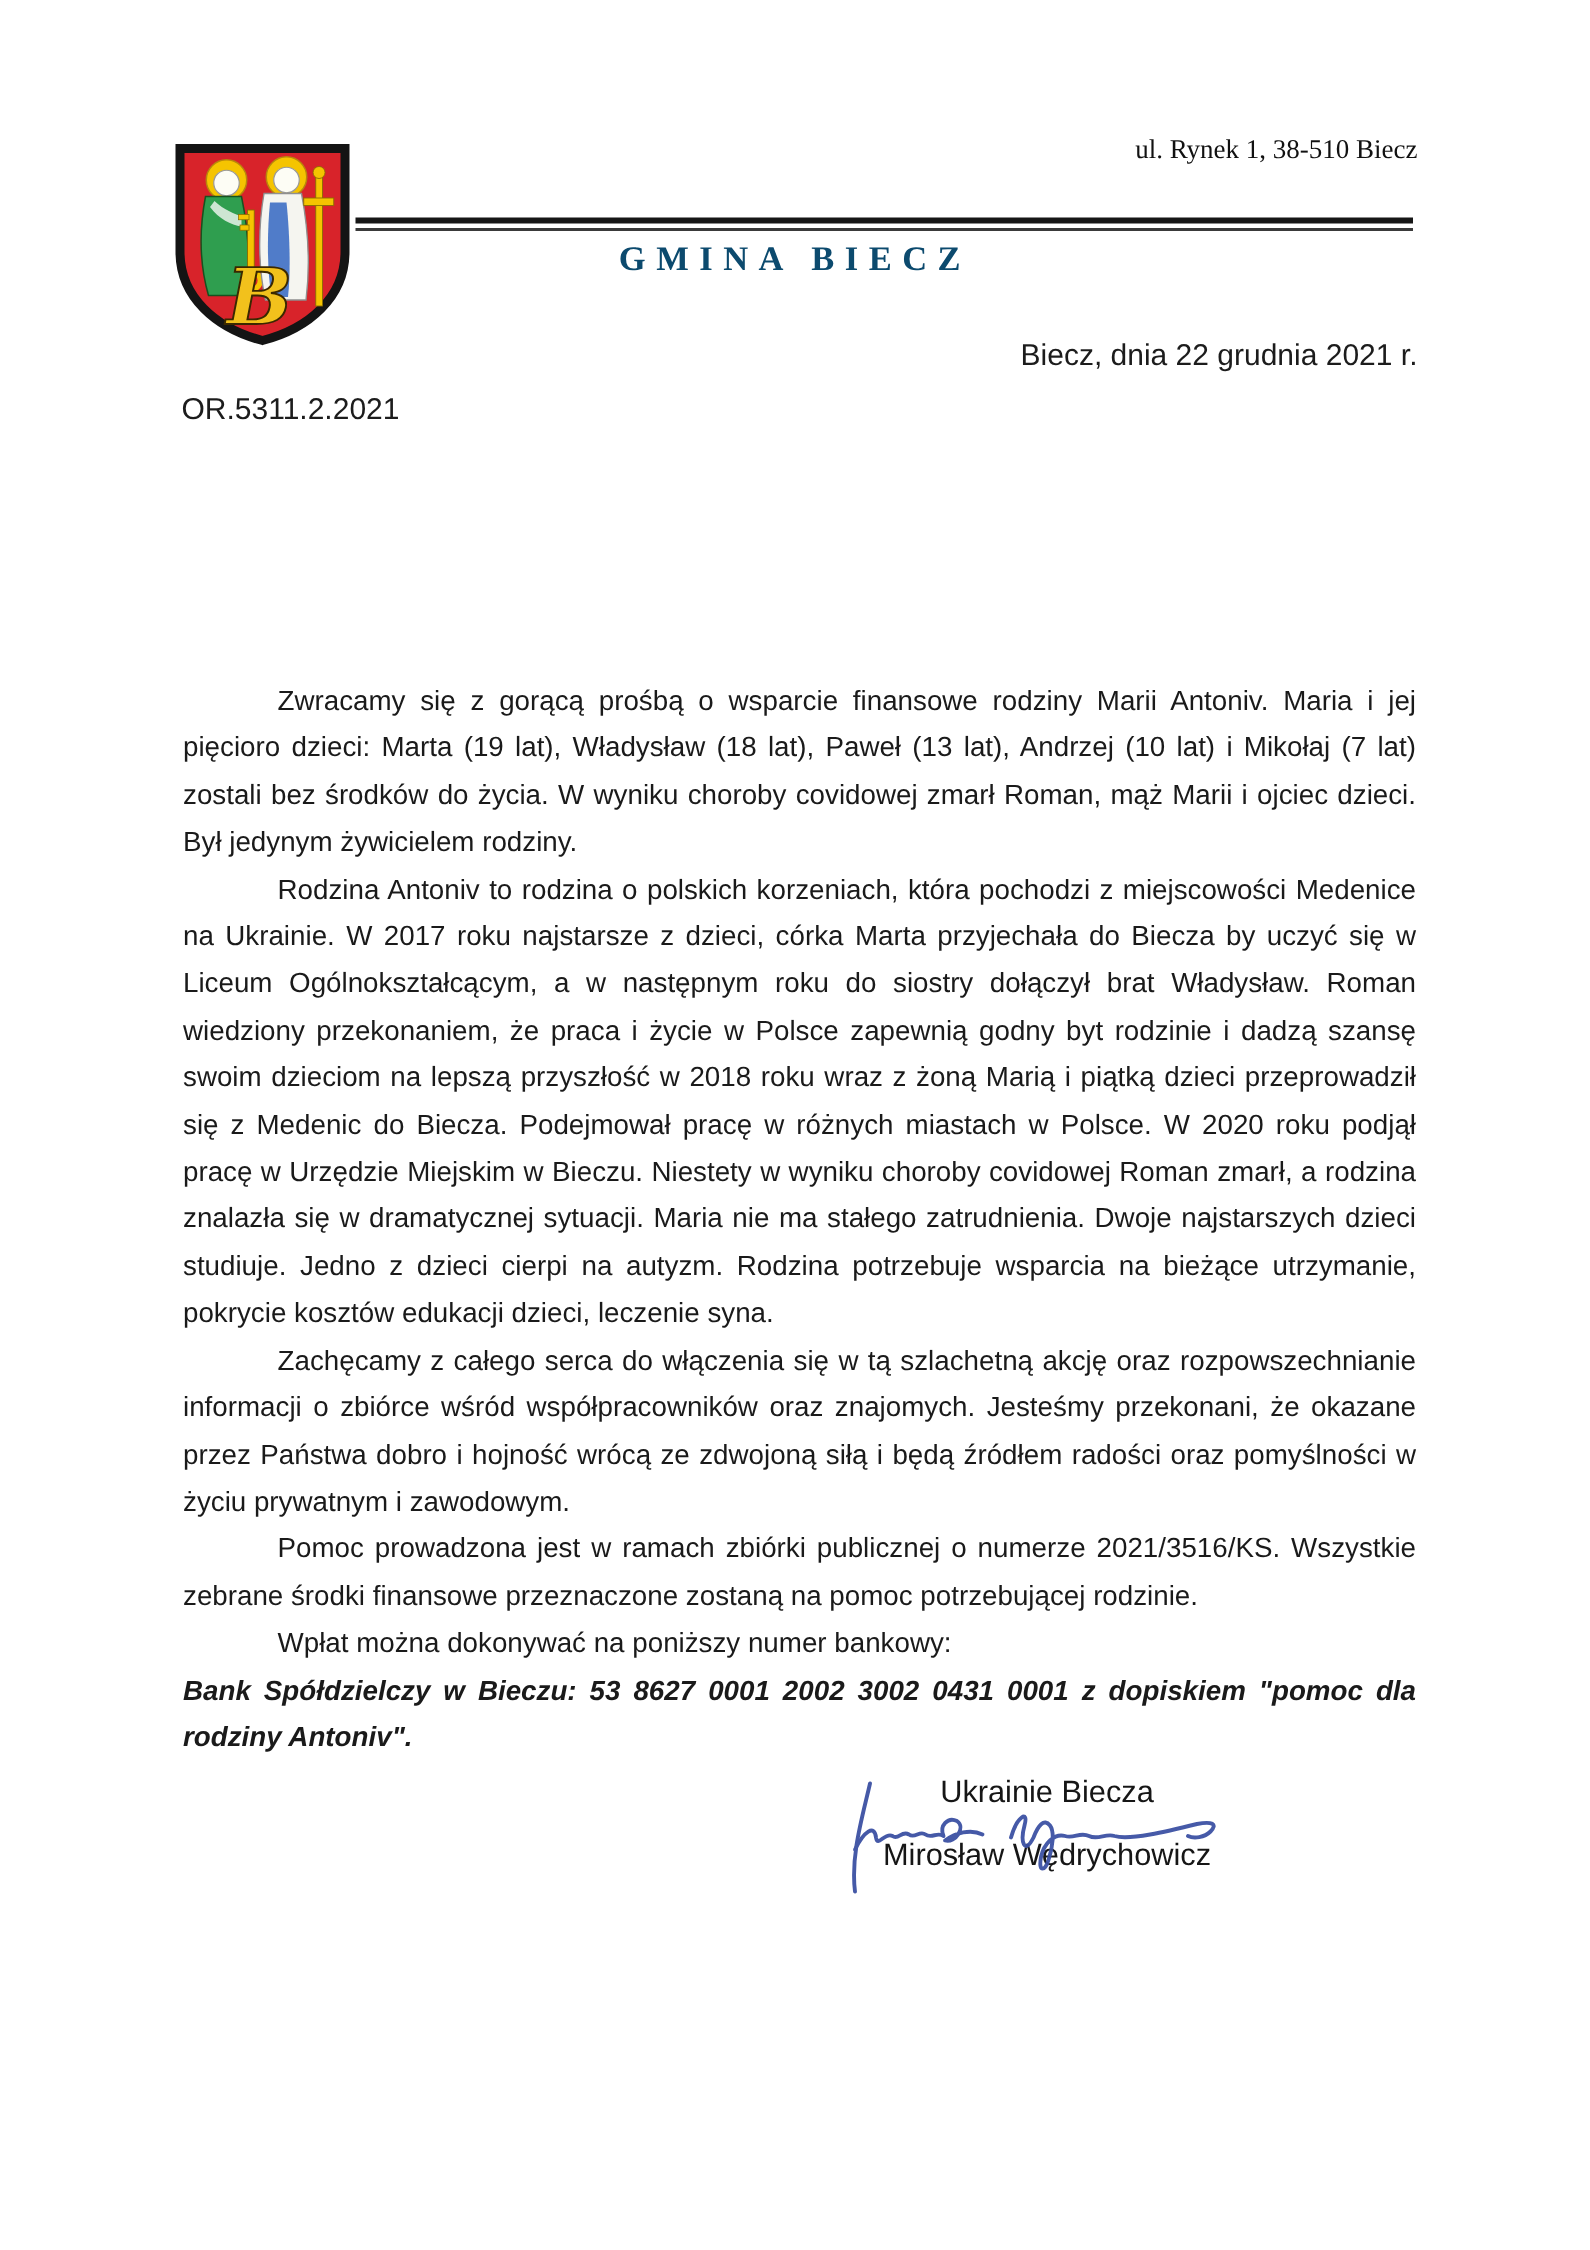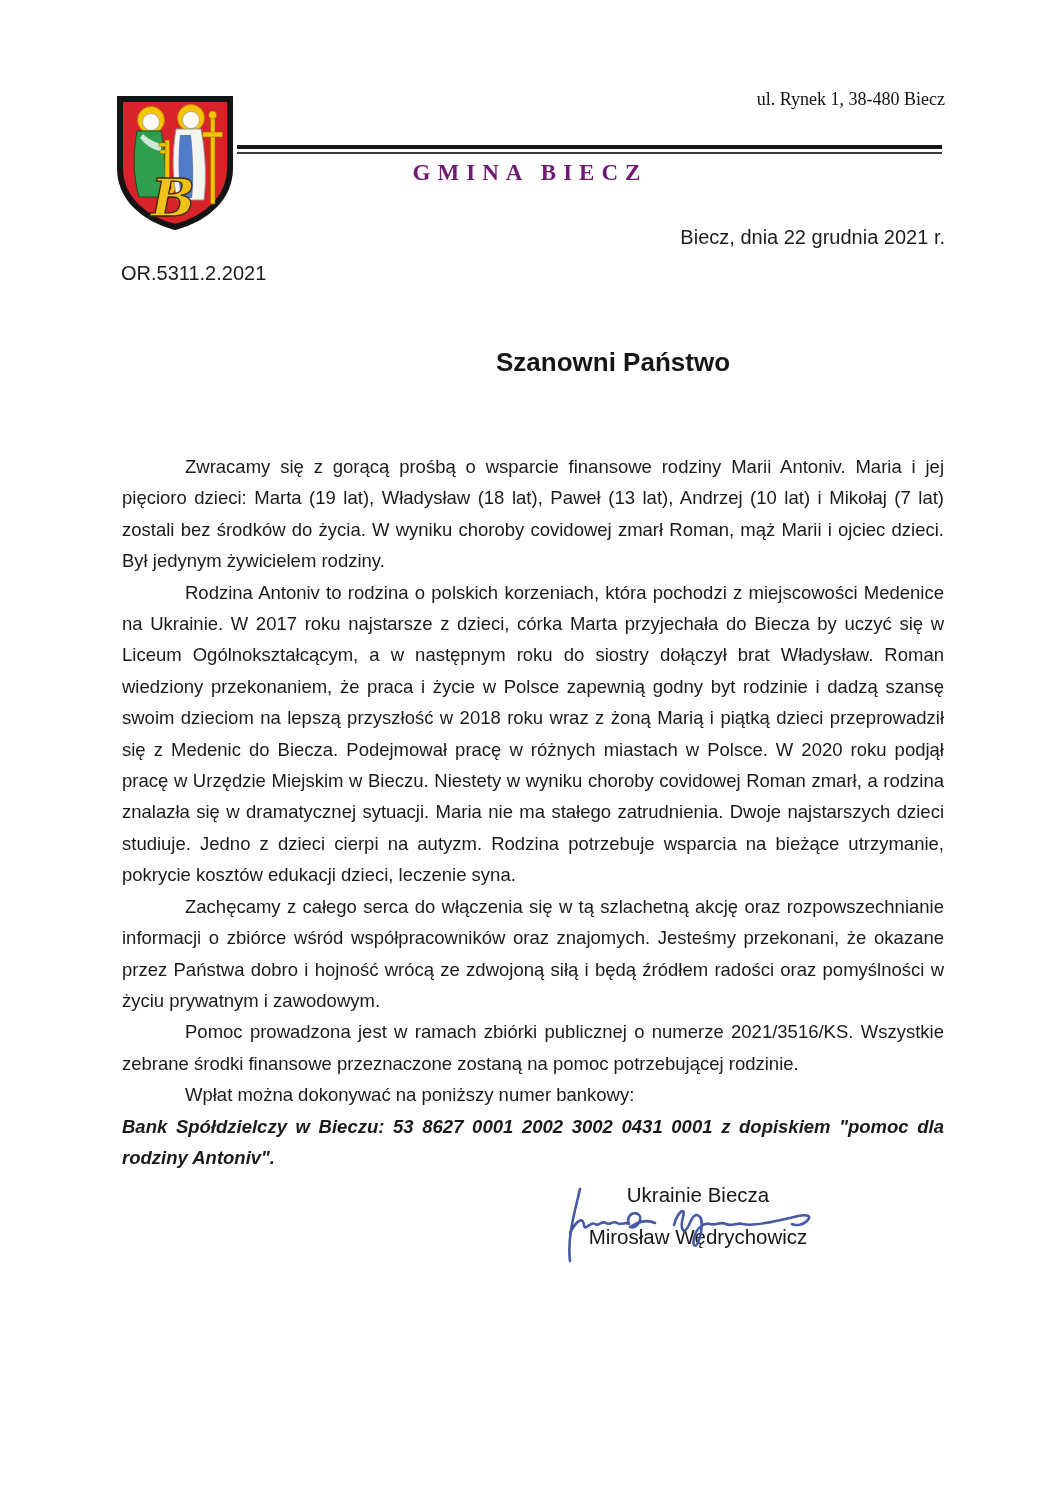--- a/index.html
+++ b/index.html
@@ -31,21 +31,21 @@
     border-bottom:2px solid #3a3a3a;
     background:#ffffff;
   }
   .org {
     position:absolute; left:0; top:160px; width:1060px;
     text-align:center;
     font-family:"Liberation Serif", serif;
     font-weight:bold;
     font-size:23px;
     letter-spacing:7px;
-    color:#701a75;
+    color:#0c4a6e;
   }
 
   
   .dateline {
     position:absolute; right:115px; top:226px;
     font-size:20px; color:#1c1c1c;
   }
   .refnum {
     position:absolute; left:121px; top:262px;
     font-size:20px; color:#1c1c1c;
@@ -122,31 +122,30 @@
 
       <rect x="96.5" y="24" width="4.5" height="86" fill="#f5c400" stroke="#8a6d00" stroke-width="0.6"></rect>
       <rect x="88.5" y="38" width="20" height="5" fill="#f5c400" stroke="#8a6d00" stroke-width="0.6"></rect>
       <circle cx="98.7" cy="21" r="4" fill="#f5c400" stroke="#8a6d00" stroke-width="0.6"></circle>
 
       <text x="59" y="122" text-anchor="middle" font-family="DejaVu Serif, serif" font-style="italic" font-weight="bold" font-size="52" fill="#f2c11c" stroke="#3a2800" stroke-width="1.3">B</text>
     </svg>
   </div>
 
   <div class="addr">
-    <div>ul. Rynek 1, 38-480 Biecz</div>
+    <div>ul. Rynek 1, 38-510 Biecz</div>
   </div>
 
   <div class="rule"></div>
 
   <div class="org">GMINA BIECZ</div>
 
   <div class="dateline">Biecz, dnia 22 grudnia 2021 r.</div>
   <div class="refnum">OR.5311.2.2021</div>
 
-  <div class="salutation">Szanowni Państwo</div>
 
   <div class="body">
     <p>Zwracamy się z gorącą prośbą o wsparcie finansowe rodziny Marii Antoniv. Maria i jej pięcioro dzieci: Marta (19 lat), Władysław (18 lat), Paweł (13 lat), Andrzej (10 lat) i Mikołaj (7 lat) zostali bez środków do życia. W wyniku choroby covidowej zmarł Roman, mąż Marii i ojciec dzieci. Był jedynym żywicielem rodziny.</p>
     <p>Rodzina Antoniv to rodzina o polskich korzeniach, która pochodzi z miejscowości Medenice na Ukrainie. W 2017 roku najstarsze z dzieci, córka Marta przyjechała do Biecza by uczyć się w Liceum Ogólnokształcącym, a w następnym roku do siostry dołączył brat Władysław. Roman wiedziony przekonaniem, że praca i życie w Polsce zapewnią godny byt rodzinie i dadzą szansę swoim dzieciom na lepszą przyszłość w 2018 roku wraz z żoną Marią i piątką dzieci przeprowadził się z Medenic do Biecza. Podejmował pracę w różnych miastach w Polsce. W 2020 roku podjął pracę w Urzędzie Miejskim w Bieczu. Niestety w wyniku choroby covidowej Roman zmarł, a rodzina znalazła się w dramatycznej sytuacji. Maria nie ma stałego zatrudnienia. Dwoje najstarszych dzieci studiuje. Jedno z dzieci cierpi na autyzm. Rodzina potrzebuje wsparcia na bieżące utrzymanie, pokrycie kosztów edukacji dzieci, leczenie syna.</p>
     <p>Zachęcamy z całego serca do włączenia się w tą szlachetną akcję oraz rozpowszechnianie informacji o zbiórce wśród współpracowników oraz znajomych. Jesteśmy przekonani, że okazane przez Państwa dobro i hojność wrócą ze zdwojoną siłą i będą źródłem radości oraz pomyślności w życiu prywatnym i zawodowym.</p>
     <p>Pomoc prowadzona jest w ramach zbiórki publicznej o numerze 2021/3516/KS. Wszystkie zebrane środki finansowe przeznaczone zostaną na pomoc potrzebującej rodzinie.</p>
     <p>Wpłat można dokonywać na poniższy numer bankowy:</p>
     <p class="bank">Bank Spółdzielczy w Bieczu: 53 8627 0001 2002 3002 0431 0001 z dopiskiem "pomoc dla rodziny Antoniv".</p>
   </div>
 

